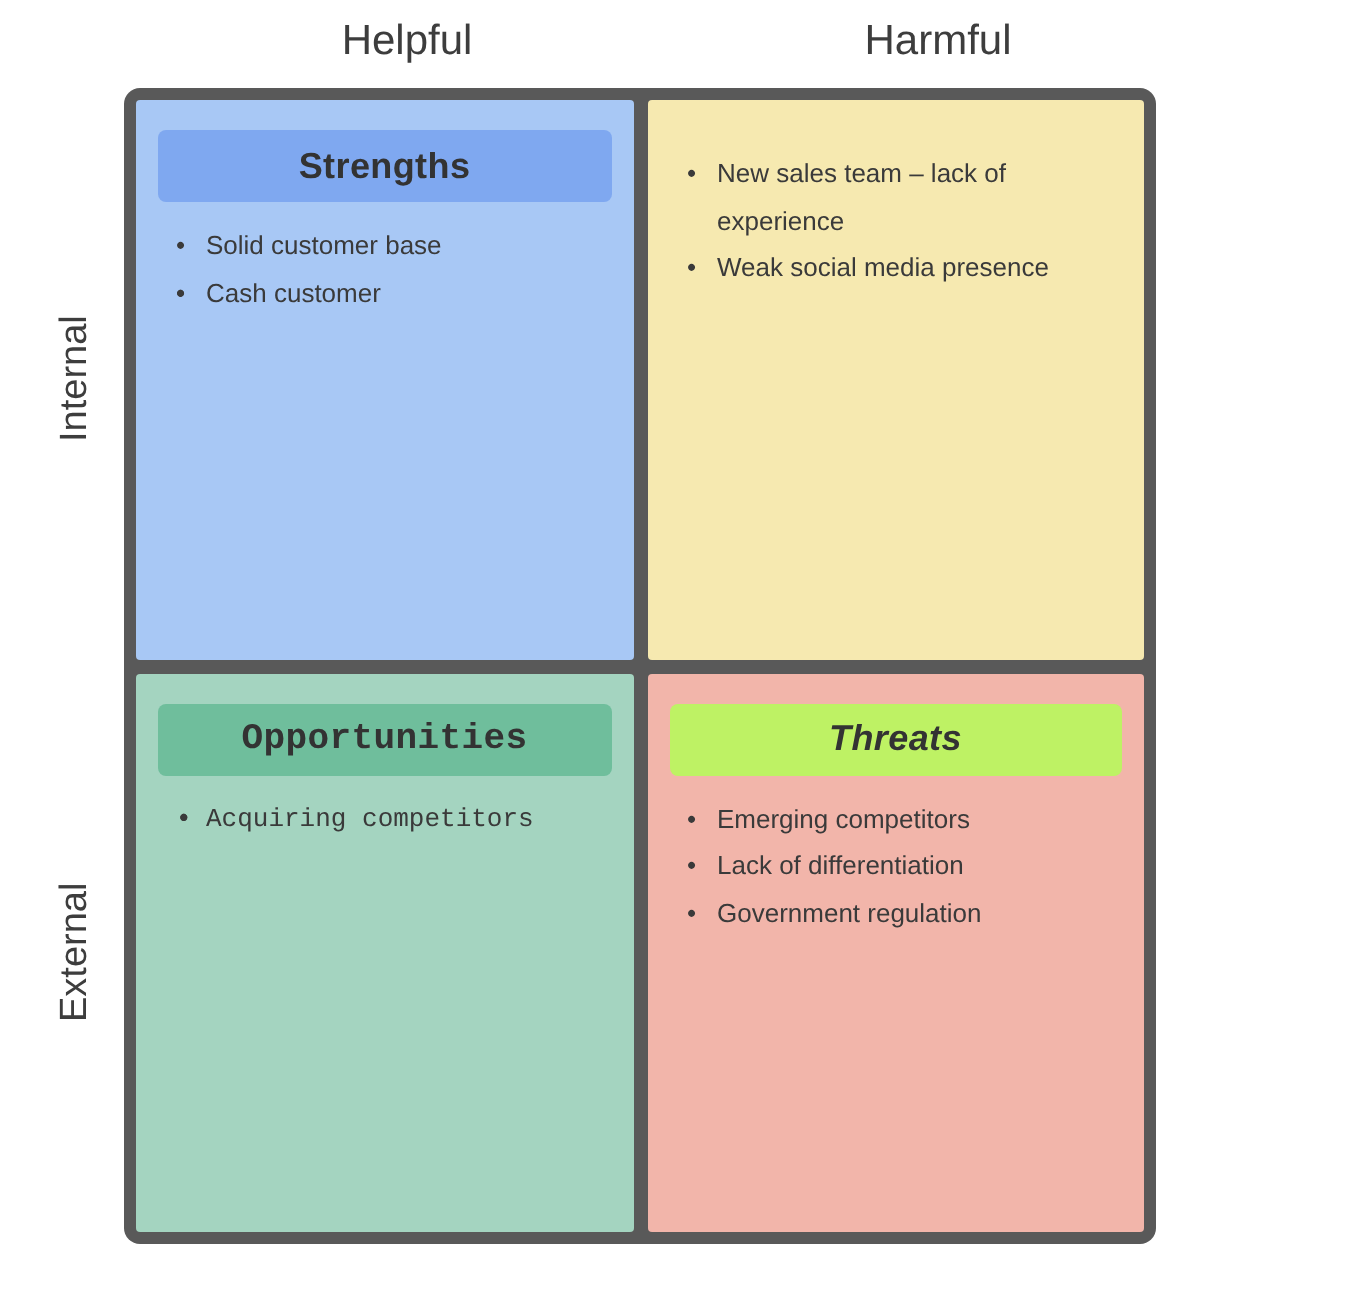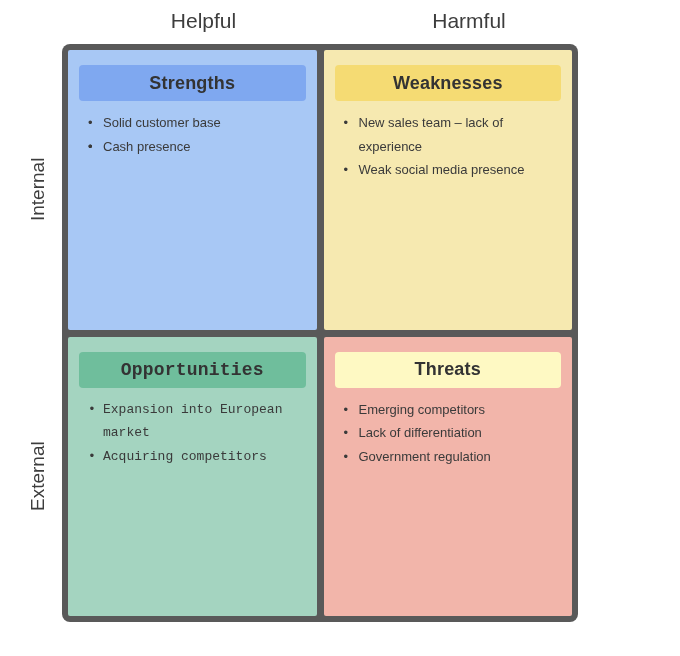--- a/index.html
+++ b/index.html
@@ -101,46 +101,43 @@
 
   <div class="frame" style="background: rgb(89, 89, 89);">
 
     <div class="quadrant" style="background-color: rgb(168, 200, 245);">
       <div class="q-header" style="background-color: rgb(127, 168, 240);">
         <span>Strengths</span>
       </div>
       <div class="q-list">
         <div class="q-item"><span class="bullet">•</span><span>Solid customer base</span></div>
         <div class="q-item"><span class="bullet">•</span></div>
-        <div class="q-item"><span class="bullet">•</span><span>Cash presence</span></div>
+        <div class="q-item"><span class="bullet">•</span><span>Cash customer</span></div>
       </div>
     </div>
 
     <div class="quadrant" style="background-color: rgb(246, 233, 176);">
-      <div class="q-header" style="background-color: rgb(245, 219, 115);">
-        <span>Weaknesses</span>
-      </div>
       <div class="q-list">
         <div class="q-item"><span class="bullet">•</span><span>New sales team – lack of experience</span></div>
         <div class="q-item"><span class="bullet">•</span><span>Weak social media presence</span></div>
       </div>
     </div>
 
     <div class="quadrant" style="background-color: rgb(164, 212, 192); font-family: Liberation Mono, monospace;">
       <div class="q-header" style="background-color: rgb(111, 190, 156);">
         <span>Opportunities</span>
       </div>
       <div class="q-list">
-        <div class="q-item"><span class="bullet">•</span><span>Expansion into European market</span></div>
+        <div class="q-item"><span class="bullet">•</span></div>
         <div class="q-item"><span class="bullet">•</span><span>Acquiring competitors</span></div>
       </div>
     </div>
 
     <div class="quadrant" style="background-color: rgb(242, 181, 170);">
-      <div class="q-header" style="background-color: #fef9c3;">
+      <div class="q-header" style="background-color: #bef264; font-style: italic;">
         <span>Threats</span>
       </div>
       <div class="q-list">
         <div class="q-item"><span class="bullet">•</span><span>Emerging competitors</span></div>
         <div class="q-item"><span class="bullet">•</span><span>Lack of differentiation</span></div>
         <div class="q-item"><span class="bullet">•</span><span>Government regulation</span></div>
       </div>
     </div>
 
   </div>

